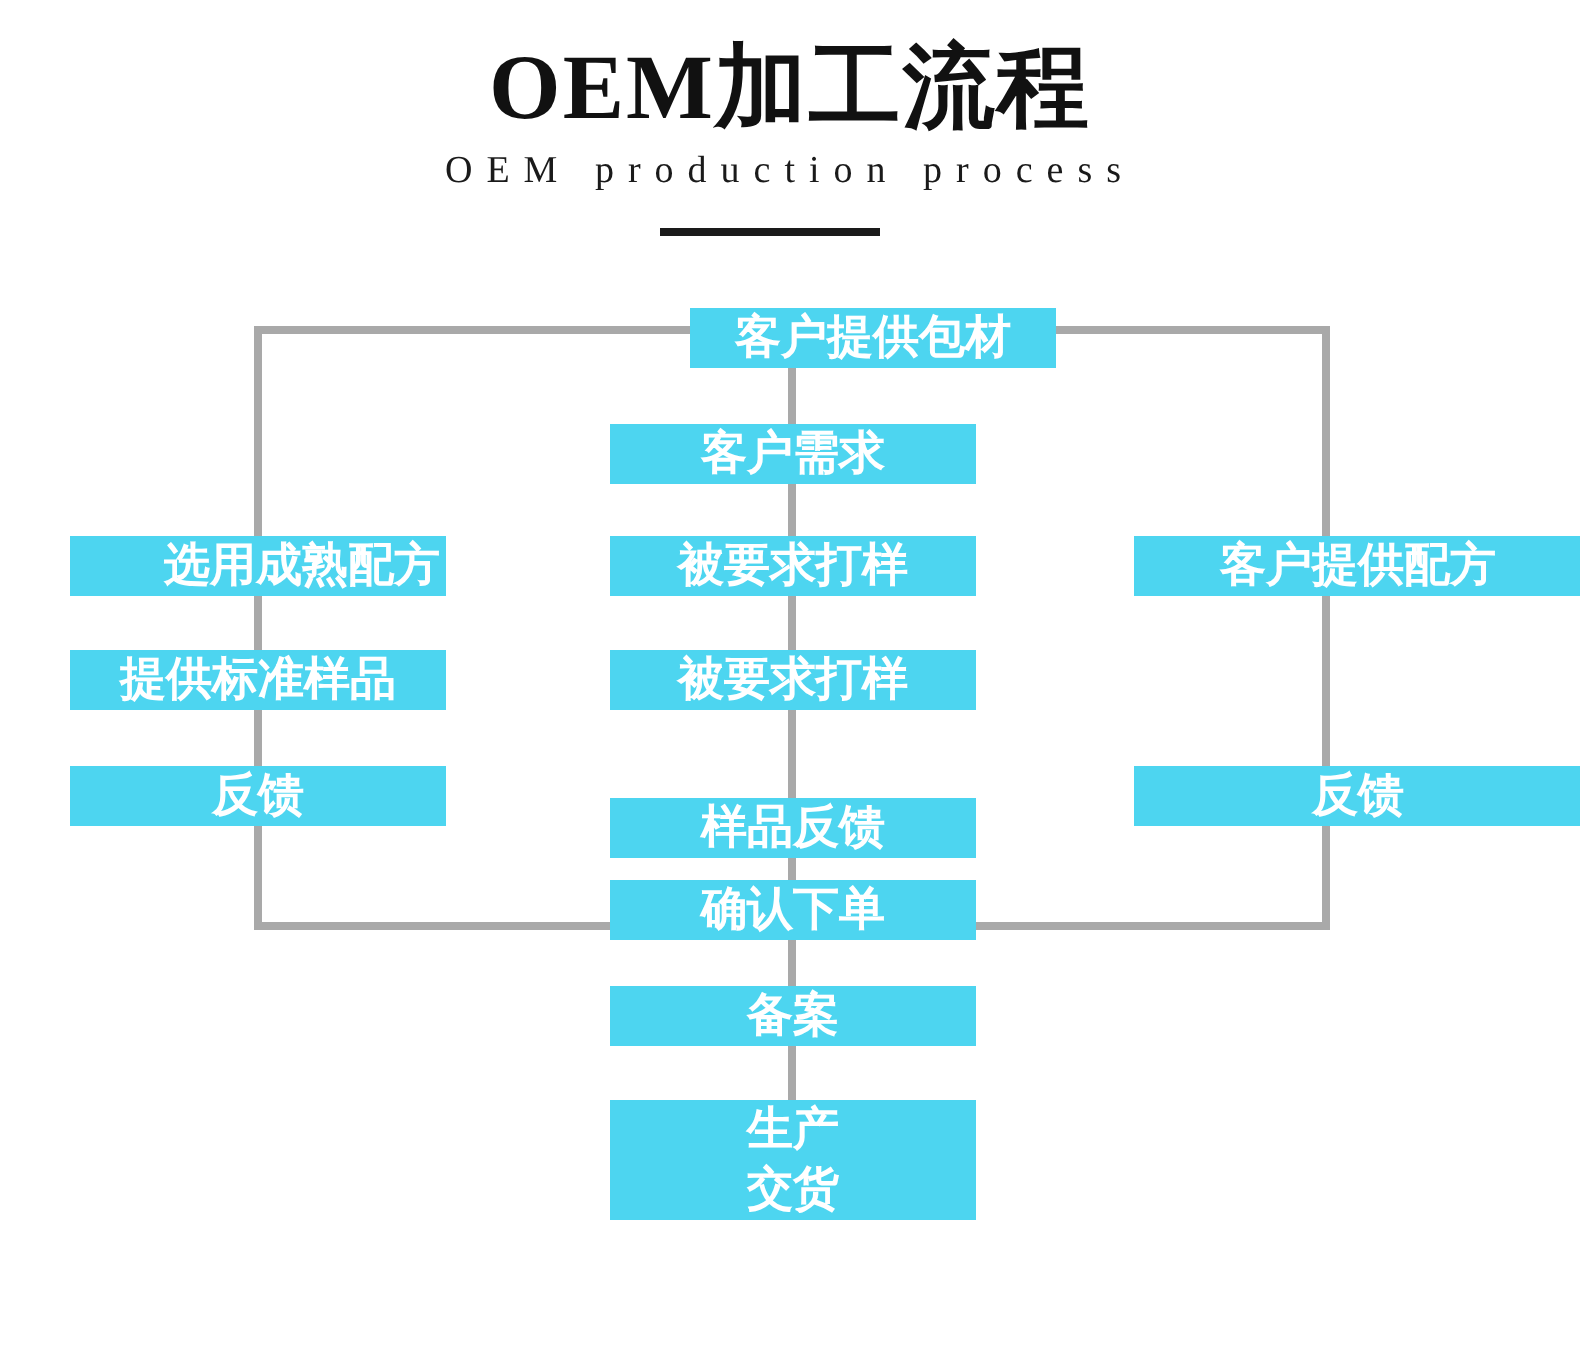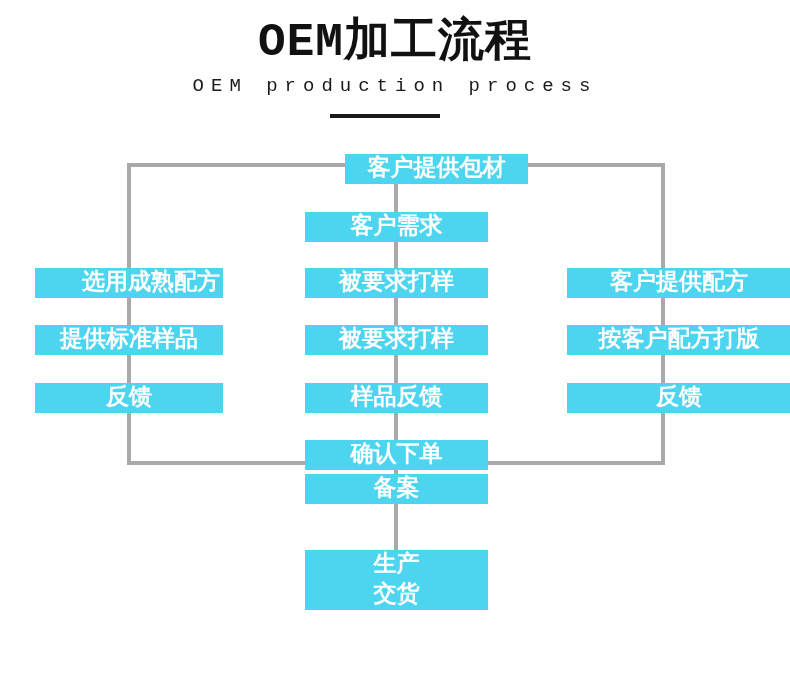--- a/index.html
+++ b/index.html
@@ -3,21 +3,21 @@
 <meta charset="utf-8">
 <style>
   * { margin: 0; padding: 0; box-sizing: border-box; }
   html, body { background: #ffffff; }
   .page {
     position: relative;
     width: 790px;
     height: 676px;
     background: #ffffff;
     overflow: hidden;
-    font-family: Liberation Mono, monospace;
+    font-family: Liberation Serif, serif;
   }
   .header { position: absolute; top: 0; left: 0; width: 100%; text-align: center; }
   .title {
     margin-top: 16px;
     font-size: 46px;
     font-weight: bold;
     color: #111111;
     letter-spacing: 1px;
     line-height: 1.2;
   }
@@ -69,28 +69,27 @@
     <div class="line" style="left:127px; top:163px; width:538px; height:4px;"></div>
     <div class="line" style="left:127px; top:461px; width:538px; height:4px;"></div>
     <div class="line" style="left:127px; top:163px; width:4px; height:302px;"></div>
     <div class="line" style="left:661px; top:163px; width:4px; height:302px;"></div>
     <div class="line" style="left:394px; top:165px; width:4px; height:445px;"></div>
 
     <div class="box col-center" style="top:154px;margin-left:40px;">客户提供包材</div>
     <div class="box col-center" style="top:212px;">客户需求</div>
     <div class="box col-center" style="top:268px;">被要求打样</div>
     <div class="box col-center" style="top:325px;">被要求打样</div>
-    <div class="box col-center" style="top:383px;">样品反馈</div>
+    <div class="box col-center" style="top:399px;">样品反馈</div>
     <div class="box col-center" style="top:440px;">确认下单</div>
-    <div class="box col-center" style="top:474px;">备案</div>
+    <div class="box col-center" style="top:493px;">备案</div>
     <div class="box col-center" style="top:550px;">生产</div>
     <div class="box col-center" style="top:580px;">交货</div>
 
     <div class="box col-left" style="top:268px;padding-left:44px;">选用成熟配方</div>
     <div class="box col-left" style="top:325px;">提供标准样品</div>
     <div class="box col-left" style="top:383px;">反馈</div>
 
     <div class="box col-right" style="top:268px;">客户提供配方</div>
-    <div class="box col-right" style="top:325px;">按客户配方打版</div>
     <div class="box col-right" style="top:383px;">反馈</div>
 
   </div>
 </div>
 
 </body></html>

